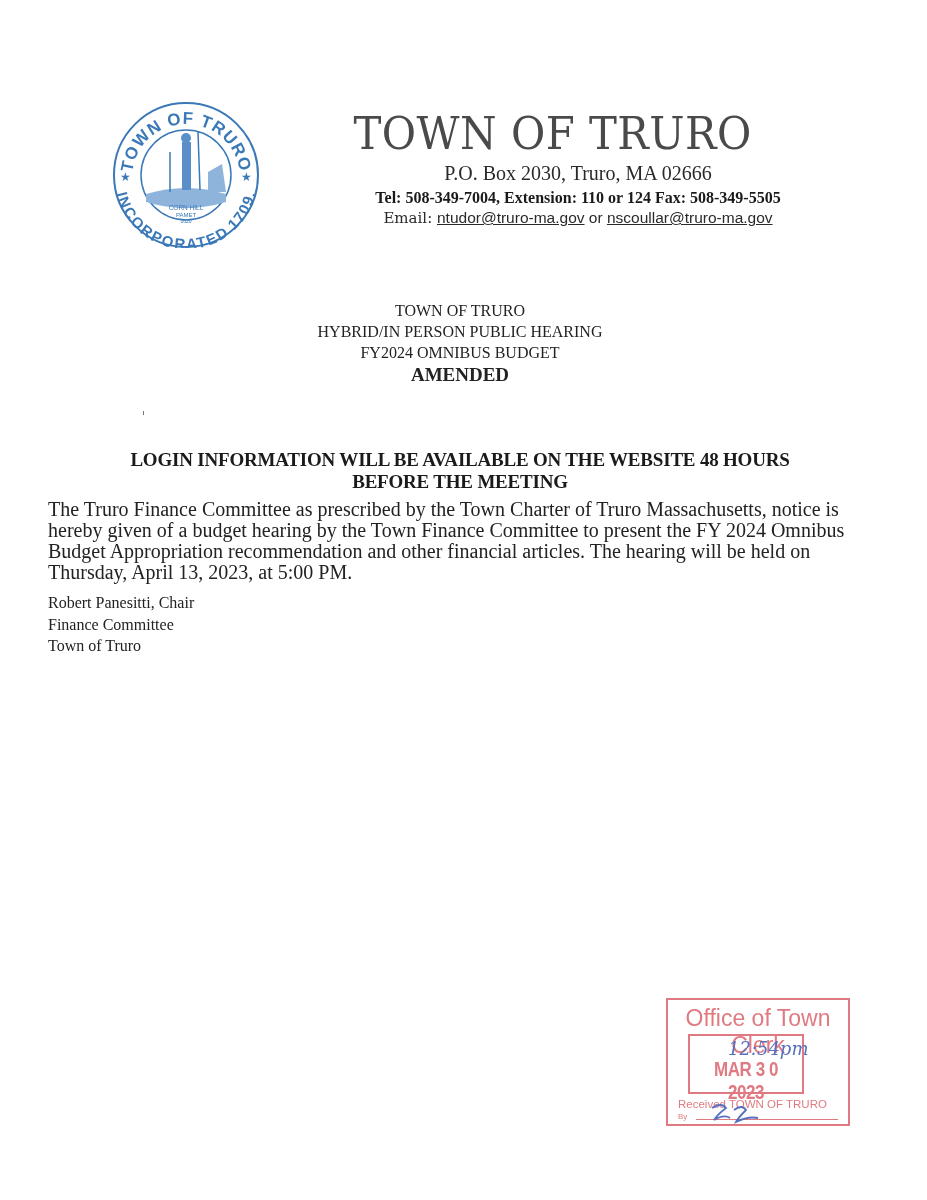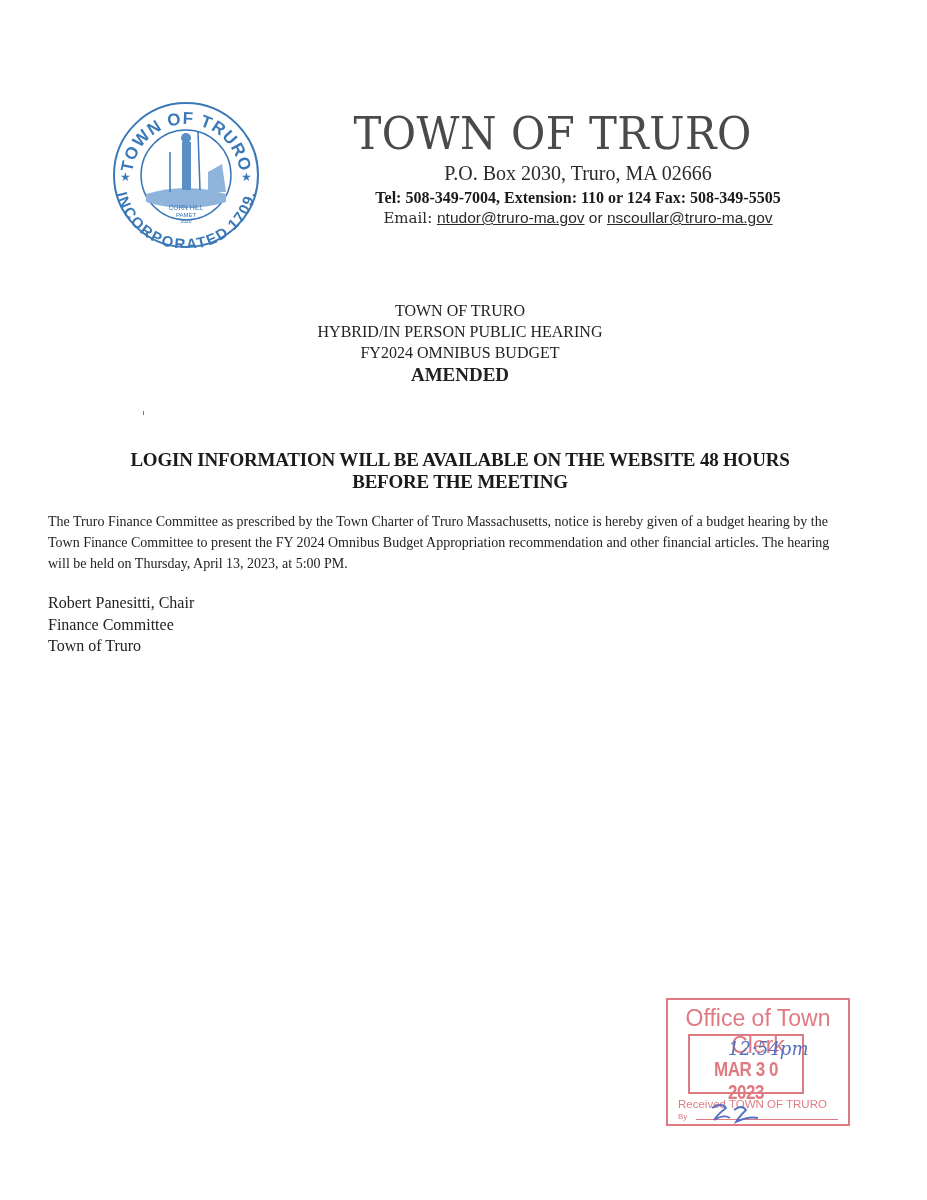--- a/index.html
+++ b/index.html
@@ -22,21 +22,21 @@
     .lh-email .or { font-family: "Liberation Sans", "DejaVu Sans", sans-serif; font-size: 15.5px; }
 
     
     .heading { position: absolute; left: 240px; top: 300px; width: 440px; text-align: center; font-size: 16px; line-height: 21px; color: #222; }
     .heading .amended { font-weight: bold; font-size: 19px; line-height: 24px; }
 
     .tick { position: absolute; left: 143px; top: 411px; width: 1px; height: 4px; background: #777; }
 
     .notice { position: absolute; left: 60px; top: 430px; width: 800px; text-align: center; font-weight: bold; font-size: 19px; line-height: 22px; color: #1a1a1a; letter-spacing: -0.2px; margin-top: 19px; }
 
-    .body-p { position: absolute; left: 48px; top: 499px; width: 800px; font-size: 14px; line-height: 21px; color: #222; margin-top: 12px; }
+    .body-p { position: absolute; left: 48px; top: 499px; width: 800px; font-size: 20px; line-height: 21px; color: #222; }
     .sig { position: absolute; left: 48px; top: 592px; font-size: 16px; line-height: 21.5px; color: #222; }
 
     
     .stamp { position: absolute; left: 666px; top: 998px; width: 184px; height: 128px; border: 2px solid #e07a82; box-sizing: border-box; color: #e07a82; }
     .stamp .office { position: absolute; left: 0; top: 5px; width: 100%; text-align: center; font-size: 23px; }
     .stamp .inner { position: absolute; left: 20px; top: 34px; width: 116px; height: 60px; border: 2px solid #e07a82; box-sizing: border-box; }
     .stamp .time { position: absolute; left: 38px; top: 2px; font-family: "DejaVu Serif", serif; font-style: italic; font-size: 18px; color: #5570c0; }
     .stamp .date { position: absolute; left: 0; top: 22px; width: 100%; text-align: center; font-size: 20px; font-weight: bold; letter-spacing: -0.5px; transform: scaleX(0.85); }
     .stamp .received { position: absolute; left: 10px; top: 98px; font-size: 11.5px; }
     .stamp .by { position: absolute; left: 10px; top: 112px; font-size: 8px; }

